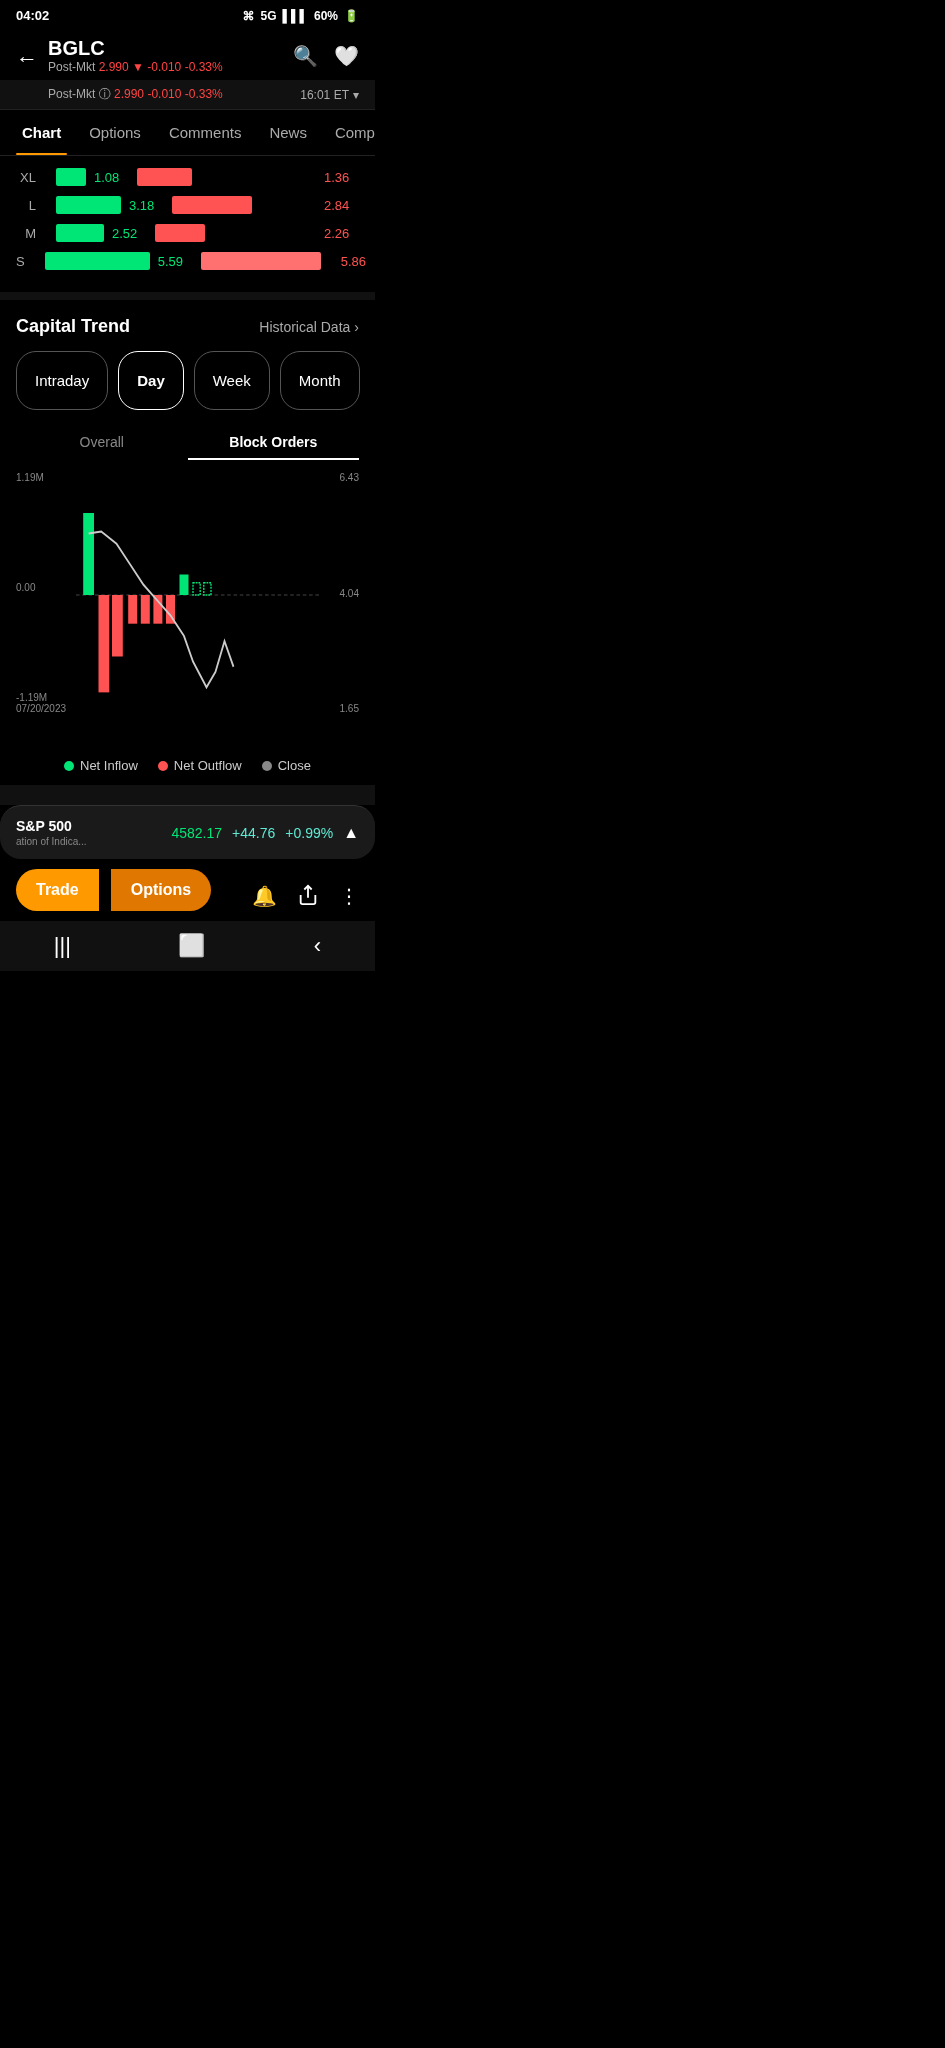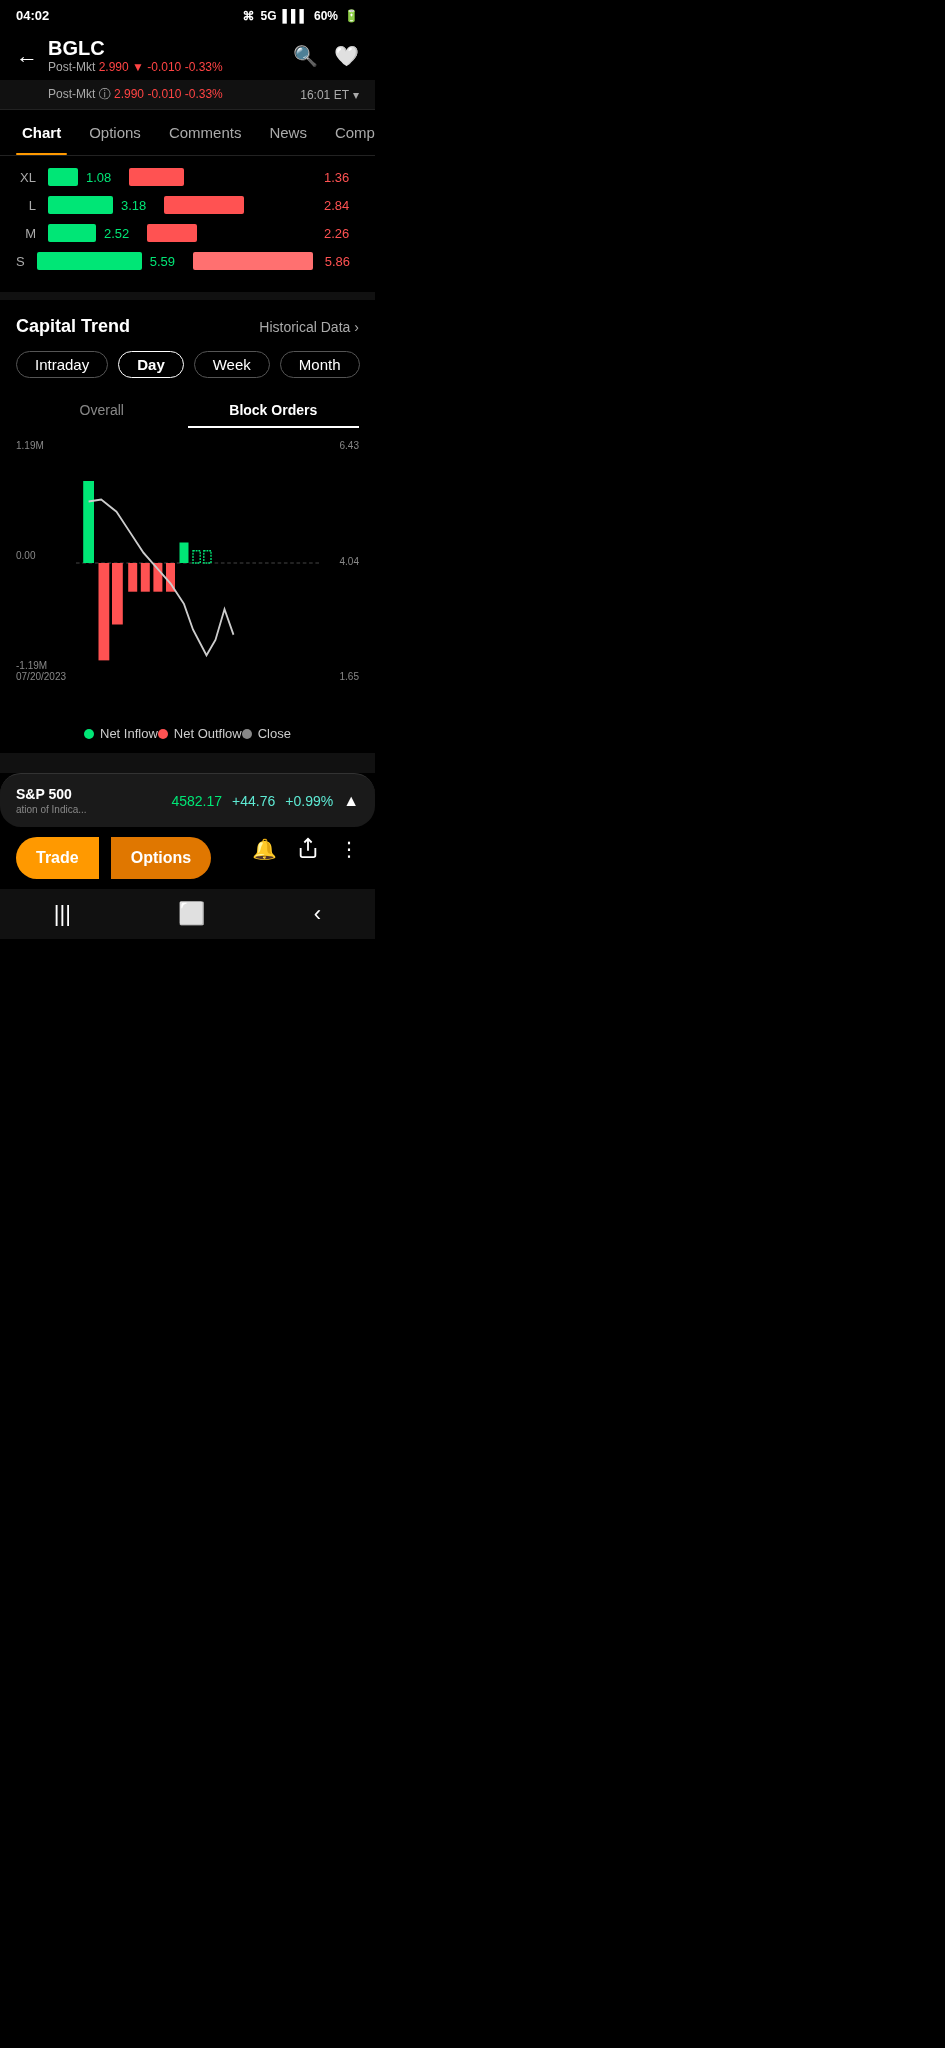--- a/index.html
+++ b/index.html
@@ -117,21 +117,21 @@
 
     
     .size-bars {
       padding: 12px 16px;
       background: #000;
     }
     .size-row {
       display: flex;
       align-items: center;
       margin-bottom: 10px;
-      gap: 12px;
+      gap: 20px;
     }
     .size-label {
       font-size: 13px;
       color: #aaa;
       width: 20px;
       text-align: right;
     }
     .bar-container {
       flex: 1;
       display: flex;
@@ -191,21 +191,21 @@
       cursor: pointer;
     }
 
     
     .period-buttons {
       display: flex;
       gap: 10px;
       margin-bottom: 16px;
     }
     .period-btn {
-      padding: 4px 18px;
+      padding: 20px 18px;
       border-radius: 20px;
       border: 1px solid #555;
       background: transparent;
       color: #fff;
       font-size: 15px;
       cursor: pointer;
     }
     .period-btn.active {
       border-color: #fff;
       background: transparent;
@@ -271,20 +271,21 @@
       left: 60px;
       right: 40px;
       top: 4px;
       bottom: 30px;
     }
 
     
     .chart-legend {
       display: flex;
       justify-content: center;
+      gap: 20px;
       padding: 10px 0 12px;
       font-size: 13px;
     }
     .legend-item {
       display: flex;
       align-items: center;
       gap: 6px;
       color: #ccc;
     }
     .legend-dot {
@@ -320,21 +321,21 @@
       color: #5eead4;
     }
     .bottom-chevron {
       color: #fff;
       font-size: 16px;
     }
 
     
     .action-bar {
       display: flex;
-      align-items: flex-start;
+      align-items: flex-end;
       padding: 10px 16px;
       background: #000;
       gap: 12px;
     }
     .trade-btn {
       background: #f90;
       color: #fff;
       font-size: 16px;
       font-weight: 700;
       border: none;

